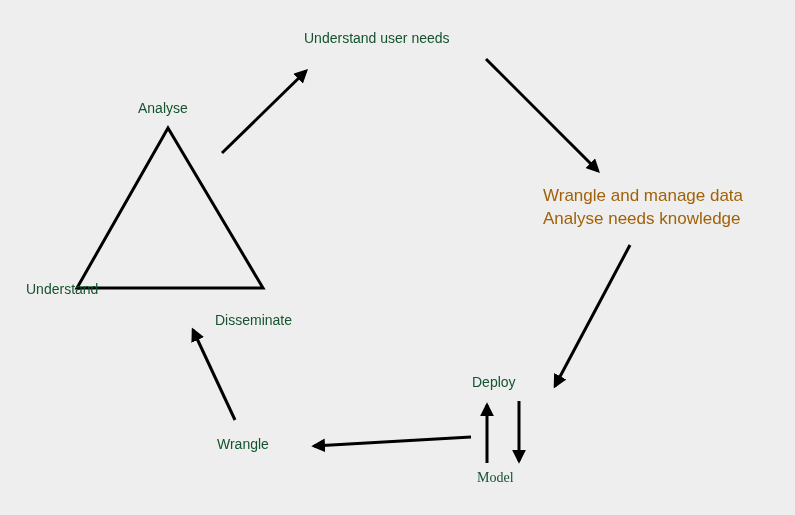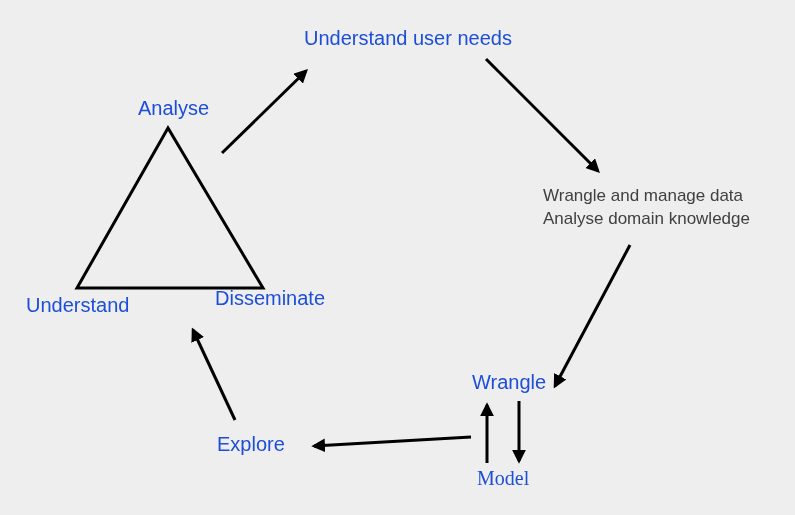--- a/index.html
+++ b/index.html
@@ -14,30 +14,30 @@
     font-family: "Liberation Sans", "DejaVu Sans", sans-serif;
     overflow: hidden;
   }
   .canvas svg {
     position: absolute;
     left: 0;
     top: 0;
   }
   .label {
     position: absolute;
-    font-size: 20px;
+    font-size: 14px;
     line-height: 20px;
-    color: #1d4ed8;
+    color: #14532d;
     white-space: nowrap;
   }
   .label-block {
     position: absolute;
     font-size: 17px;
     line-height: 23px;
-    color: #404040;
+    color: #a16207;
     white-space: nowrap;
     text-align: left;
   }
   .shape-stroke {
     stroke: #000000;
     stroke-width: 3;
     fill: none;
   }
   .arrow-line {
     stroke: #000000;
@@ -69,30 +69,30 @@
 
     <line x1="519" y1="401" x2="519" y2="461" class="arrow-line" marker-end="url(#arrowhead)"></line>
 
     <line x1="471" y1="437" x2="314" y2="446" class="arrow-line" marker-end="url(#arrowhead)"></line>
 
     <line x1="235" y1="420" x2="193" y2="330" class="arrow-line" marker-end="url(#arrowhead)"></line>
   </svg>
 
   <div class="label" style="left:138px; top:98px;">Analyse</div>
 
-  <div class="label" style="left:26px; top:295px;">Understand</div>
+  <div class="label" style="left:26px; top:279px;">Understand</div>
 
-  <div class="label" style="left:215px; top:288px;">Disseminate</div>
+  <div class="label" style="left:215px; top:310px;">Disseminate</div>
 
   <div class="label" style="left:304px; top:28px;">Understand user needs</div>
 
   <div class="label-block" style="left:543px; top:184px;">
     <div>Wrangle and manage data</div>
-    <div>Analyse domain knowledge</div>
+    <div>Analyse needs knowledge</div>
   </div>
 
-  <div class="label" style="left:472px; top:372px;">Wrangle</div>
+  <div class="label" style="left:472px; top:372px;">Deploy</div>
 
   <div class="label" style="left:477px; top:468px;font-family:Liberation Serif, serif;">Model</div>
 
-  <div class="label" style="left:217px; top:434px;">Explore</div>
+  <div class="label" style="left:217px; top:434px;">Wrangle</div>
 
 </div>
 
 </body></html>

